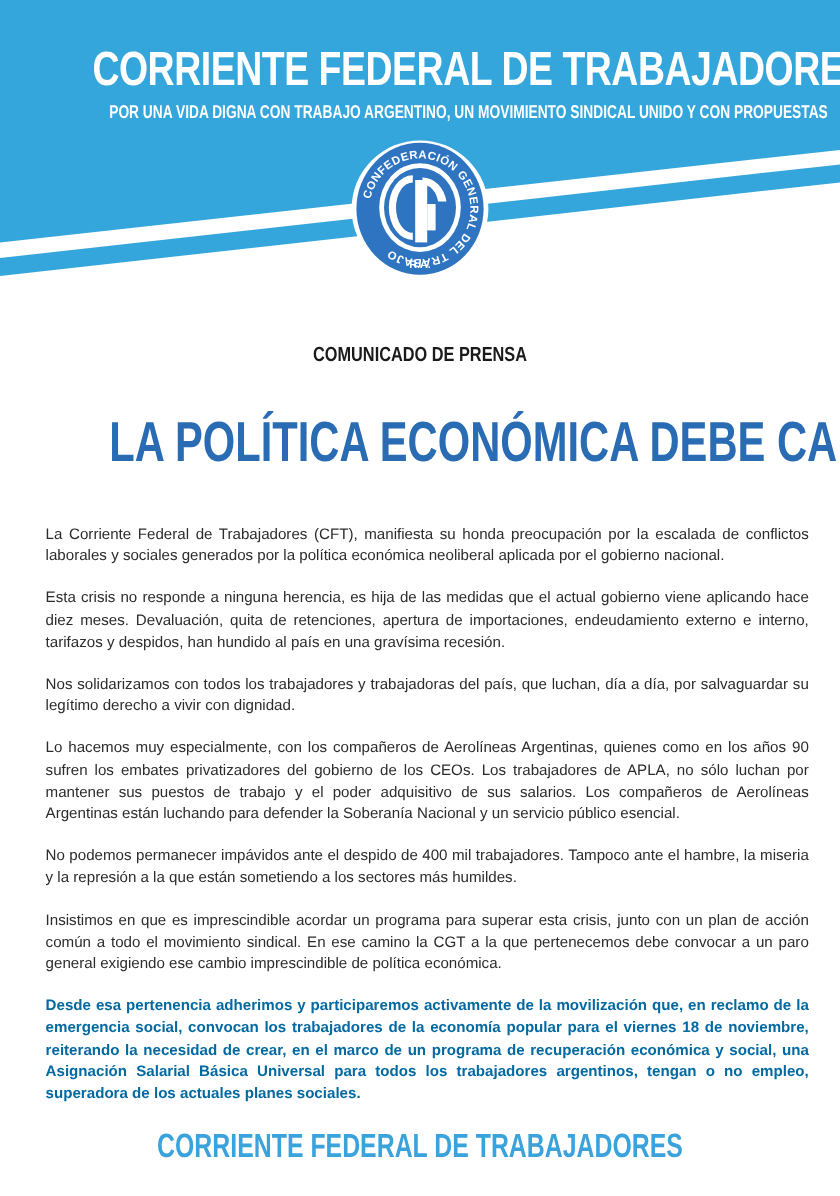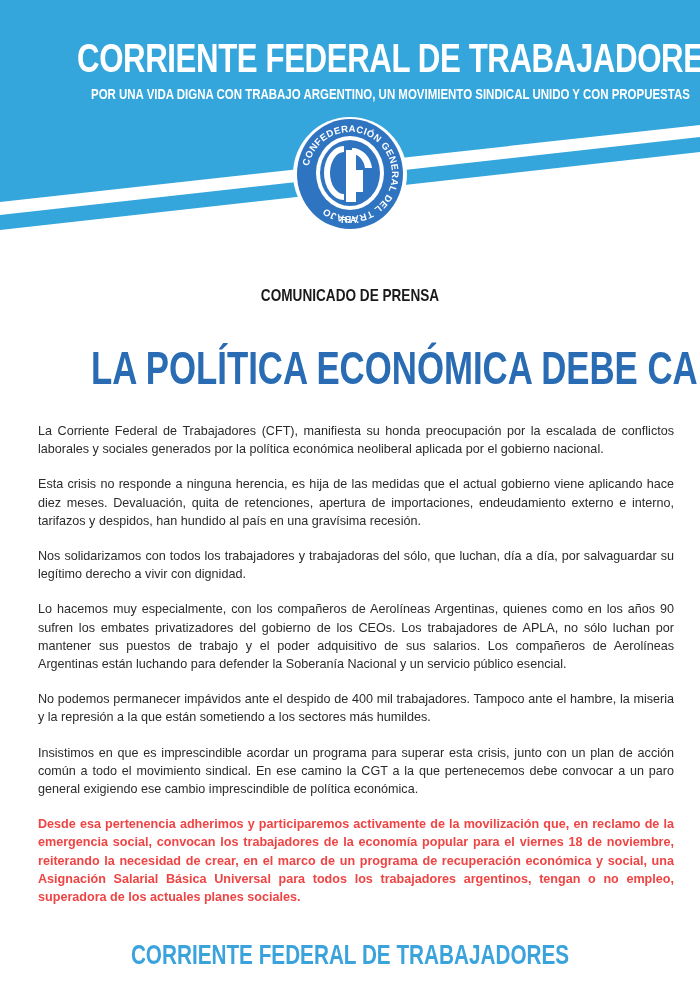--- a/index.html
+++ b/index.html
@@ -73,33 +73,33 @@
     font-weight: bold;
     font-size: 47px;
     line-height: 56px;
     transform: scaleX(0.74);
     transform-origin: center;
     white-space: nowrap;
   }
   .body-text {
     position: absolute;
     left: 38px;
-    top: 422px;
+    top: 436px;
     width: 636px;
     color: #2b2b2b;
     font-size: 12.6px;
     line-height: 18.2px;
     text-align: justify;
   }
   .body-text p {
     margin: 0 0 17px 0;
   }
   .body-text p.bold {
     font-weight: bold;
-    color: #ef4444;
+    color: #0369a1;
     font-size: 12.6px;
   }
   .footer-sign {
     position: absolute;
     left: 0; width: 700px;
     top: 938px;
     text-align: center;
     color: #3aa3dc;
     font-weight: bold;
     font-size: 28px;
@@ -143,20 +143,20 @@
   </g>
 </svg>
 
 <div class="press-label">COMUNICADO DE PRENSA</div>
 
 <div class="headline">LA POLÍTICA ECONÓMICA DEBE CAMBIAR</div>
 
 <div class="body-text">
   <p>La Corriente Federal de Trabajadores (CFT), manifiesta su honda preocupación por la escalada de conflictos laborales y sociales generados por la política económica neoliberal aplicada por el gobierno nacional.</p>
   <p>Esta crisis no responde a ninguna herencia, es hija de las medidas que el actual gobierno viene aplicando hace diez meses. Devaluación, quita de retenciones, apertura de importaciones, endeudamiento externo e interno, tarifazos y despidos, han hundido al país en una gravísima recesión.</p>
-  <p>Nos solidarizamos con todos los trabajadores y trabajadoras del sólo, que luchan, día a día, por salvaguardar su legítimo derecho a vivir con dignidad.</p>
+  <p>Nos solidarizamos con todos los trabajadores y trabajadoras del país, que luchan, día a día, por salvaguardar su legítimo derecho a vivir con dignidad.</p>
   <p>Lo hacemos muy especialmente, con los compañeros de Aerolíneas Argentinas, quienes como en los años 90 sufren los embates privatizadores del gobierno de los CEOs. Los trabajadores de APLA, no sólo luchan por mantener sus puestos de trabajo y el poder adquisitivo de sus salarios. Los compañeros de Aerolíneas Argentinas están luchando para defender la Soberanía Nacional y un servicio público esencial.</p>
   <p>No podemos permanecer impávidos ante el despido de 400 mil trabajadores. Tampoco ante el hambre, la miseria y la represión a la que están sometiendo a los sectores más humildes.</p>
   <p>Insistimos en que es imprescindible acordar un programa para superar esta crisis, junto con un plan de acción común a todo el movimiento sindical. En ese camino la CGT a la que pertenecemos debe convocar a un paro general exigiendo ese cambio imprescindible de política económica.</p>
   <p class="bold">Desde esa pertenencia  adherimos y participaremos activamente de la movilización que, en reclamo de la emergencia social, convocan los trabajadores de la economía popular para el  viernes 18 de noviembre, reiterando la necesidad de  crear, en el marco de un programa de recuperación económica y social, una Asignación Salarial Básica Universal para todos los trabajadores argentinos, tengan o no empleo, superadora de los actuales planes sociales.</p>
 </div>
 
 <div class="footer-sign">CORRIENTE FEDERAL DE TRABAJADORES</div>
 
 </body></html>

